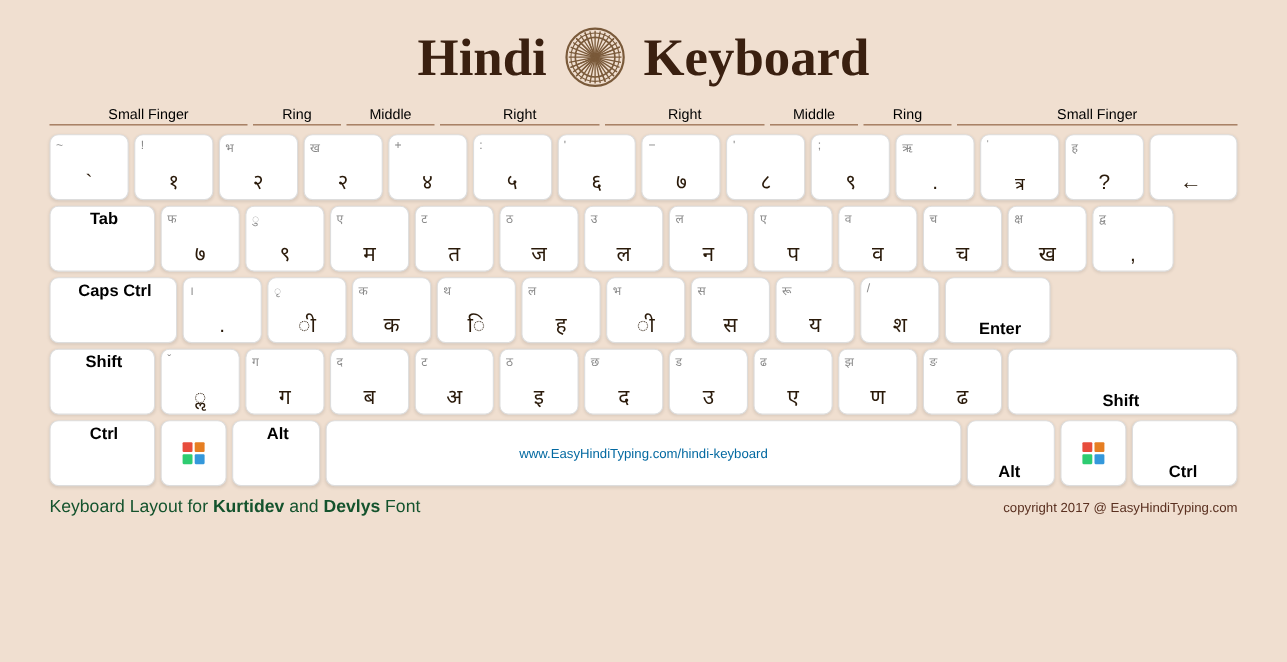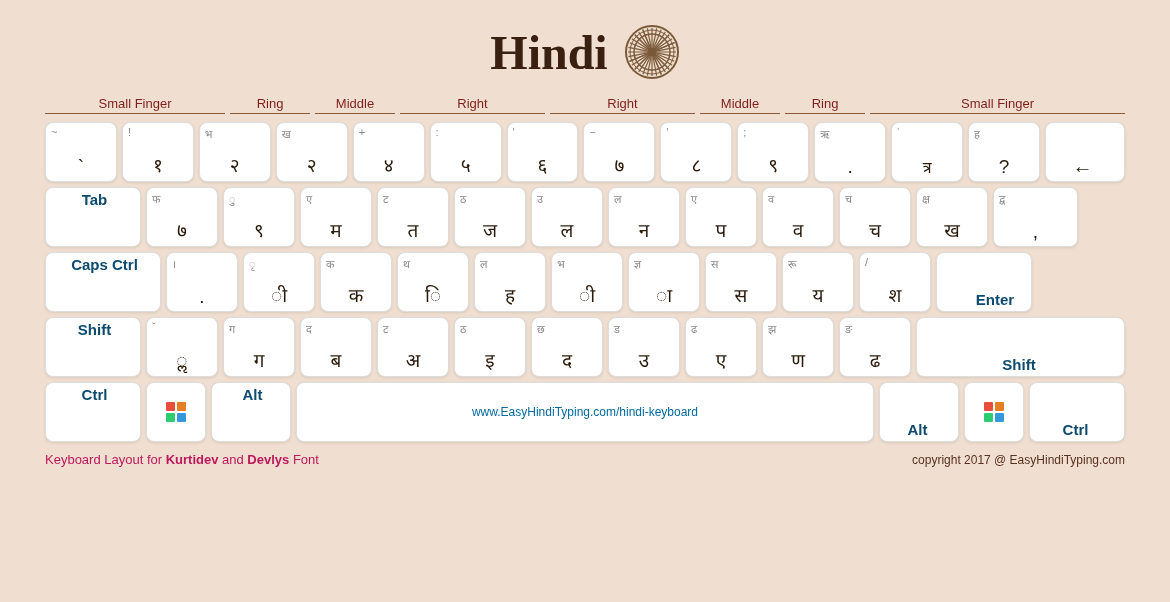--- a/index.html
+++ b/index.html
@@ -39,21 +39,21 @@
       background: transparent;
       width: 1100px;
       padding: 0 10px;
     }
 
     .finger-labels {
       display: flex;
       width: 100%;
       margin-bottom: 4px;
       font-size: 13px;
-      color: #7f1d1d;
+      color: #000000;
       padding-left: 0;
     }
 
     .finger-label {
       text-align: center;
       border-bottom: 1.5px solid #8b5a3a;
       padding-bottom: 2px;
     }
 
     .keyboard-rows {
@@ -77,36 +77,36 @@
       flex-direction: column;
       justify-content: space-between;
       padding: 3px 5px;
       min-height: 60px;
       position: relative;
       box-shadow: 0 1px 3px rgba(0,0,0,0.1);
     }
 
     .key-label {
       font-size: 15px;
-      color: #0c4a6e;
+      color: #000000;
       font-weight: 600;
     }
 
     
     .row1-key { width: 72px; }
     .backspace-key { width: 80px; display: flex; align-items: center; justify-content: flex-end; padding-right: 10px; }
 
     
     .tab-key { width: 96px; display: flex; align-items: center; padding-left: 8px; }
     .row2-key { width: 72px; }
 
     
     .caps-key { width: 116px; display: flex; align-items: center; padding-left: 8px; }
     .row3-key { width: 72px; }
-    .enter-key { width: 96px; display: flex; align-items: center; justify-content: flex-end; padding-right: 8px; padding-left: 30px; }
+    .enter-key { width: 96px; display: flex; align-items: flex-start; justify-content: flex-end; padding-right: 8px; padding-left: 30px; }
 
     
     .shift-left-key { width: 96px; display: flex; align-items: center; padding-left: 8px; }
     .row4-key { width: 72px; }
     .shift-right-key { width: 96px; display: flex; align-items: center; justify-content: flex-end; padding-right: 8px; }
 
     
     .ctrl-key { width: 96px; display: flex; align-items: center; padding-left: 8px; }
     .win-key { width: 60px; display: flex; align-items: center; justify-content: center; }
     .alt-key { width: 80px; display: flex; align-items: center; padding-left: 8px; }
@@ -136,22 +136,22 @@
     .footer-area {
       width: 1100px;
       display: flex;
       justify-content: space-between;
       align-items: center;
       margin-top: 10px;
       padding: 0 10px;
     }
 
     .footer-left {
-      font-size: 13px;
-      color: #be185d;
+      font-size: 16px;
+      color: #14532d;
     }
 
     .footer-left span {
       font-weight: bold;
     }
 
     .footer-right {
       font-size: 12px;
       color: #5a3020;
     }
@@ -201,20 +201,21 @@
       <line x1="28" y1="4" x2="28" y2="52" transform="rotate(56.25, 28, 28)"></line>
       <line x1="4" y1="28" x2="52" y2="28" transform="rotate(56.25, 28, 28)"></line>
       <line x1="28" y1="4" x2="28" y2="52" transform="rotate(67.5, 28, 28)"></line>
       <line x1="4" y1="28" x2="52" y2="28" transform="rotate(67.5, 28, 28)"></line>
       <line x1="28" y1="4" x2="28" y2="52" transform="rotate(78.75, 28, 28)"></line>
       <line x1="4" y1="28" x2="52" y2="28" transform="rotate(78.75, 28, 28)"></line>
     </g>
     <circle cx="28" cy="28" r="18" fill="none" stroke="#7a5a3a" stroke-width="1.5"></circle>
     <circle cx="28" cy="28" r="22" fill="none" stroke="#7a5a3a" stroke-width="1"></circle>
   </svg>
+  <span class="title-text">Keyboard</span>
 </div>
 
 <div class="keyboard-container">
 
   <div class="finger-labels">
     <div class="finger-label" style="width:180px">Small Finger</div>
     <div class="finger-label" style="width:80px; margin-left:5px">Ring</div>
     <div class="finger-label" style="width:80px; margin-left:5px">Middle</div>
     <div class="finger-label" style="width:145px; margin-left:5px">Right</div>
     <div class="finger-label" style="width:145px; margin-left:5px">Right</div>
@@ -372,21 +373,21 @@
           <span class="top-char">च</span>
           <span class="bottom-char">च</span>
         </div>
       </div>
       <div class="key row2-key">
         <div class="key-pair">
           <span class="top-char">क्ष</span>
           <span class="bottom-char">ख</span>
         </div>
       </div>
-      <div class="key row2-key" style="width:85px">
+      <div class="key row2-key" style="width:74px">
         <div class="key-pair">
           <span class="top-char">द्व</span>
           <span class="bottom-char">,</span>
         </div>
       </div>
     </div>
 
     <div class="kb-row">
       <div class="key caps-key">
         <span class="key-label">Caps Ctrl</span>
@@ -418,26 +419,20 @@
       <div class="key row3-key">
         <div class="key-pair">
           <span class="top-char">ल</span>
           <span class="bottom-char">ह</span>
         </div>
       </div>
       <div class="key row3-key">
         <div class="key-pair">
           <span class="top-char">भ</span>
           <span class="bottom-char">ी</span>
-        </div>
-      </div>
-      <div class="key row3-key">
-        <div class="key-pair">
-          <span class="top-char">ज्ञ</span>
-          <span class="bottom-char">ा</span>
         </div>
       </div>
       <div class="key row3-key">
         <div class="key-pair">
           <span class="top-char">स</span>
           <span class="bottom-char">स</span>
         </div>
       </div>
       <div class="key row3-key">
         <div class="key-pair">

